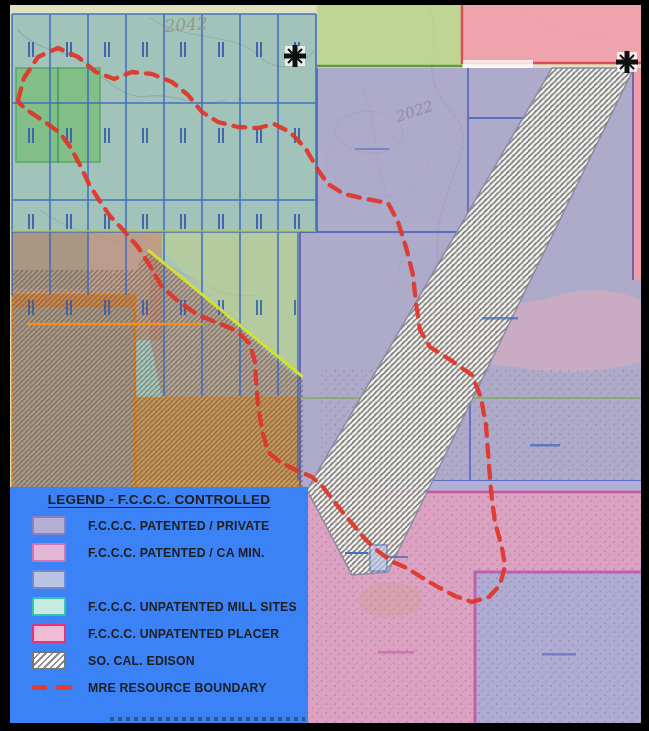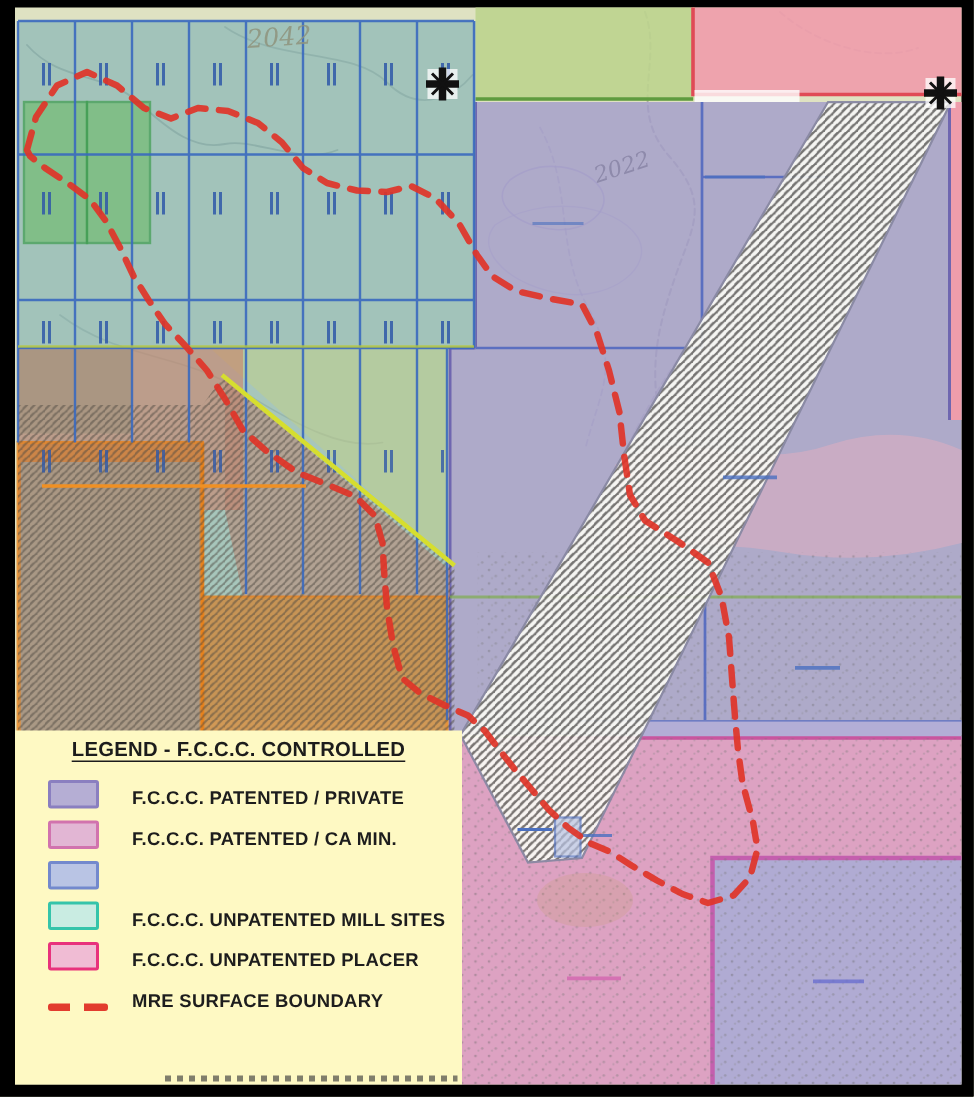--- a/index.html
+++ b/index.html
@@ -1,25 +1,25 @@
 <!DOCTYPE html>
 <html><head>
 <meta charset="utf-8">
 <style>
   html,body{margin:0;padding:0;background:#000;}
   .stage{position:relative;width:649px;height:731px;background:#000;overflow:hidden;
          font-family:"Liberation Sans",sans-serif;}
   .map-svg{position:absolute;left:0;top:0;}
   
   .legend{position:absolute;left:10px;top:487px;width:298px;height:236px;
-          background:#fef9c3;box-sizing:border-box;padding-top:5px;z-index:5;}
+          background:#3b82f6;box-sizing:border-box;padding-top:5px;z-index:5;}
   .legend-title{font-size:13.5px;font-weight:bold;color:#1c1c1c;text-align:center;
                 letter-spacing:.2px;text-decoration:underline;text-underline-offset:3px;
                 margin-bottom:5px;}
-  .legend-row{display:flex;align-items:flex-end;height:27px;padding-left:22px;}
+  .legend-row{display:flex;align-items:center;height:27px;padding-left:22px;}
   .swwrap{width:42px;flex:0 0 42px;display:flex;align-items:center;}
   .sw{width:34px;height:19px;border:2.5px solid #888;border-radius:2px;box-sizing:border-box;}
   .sw0{background:#b5aed4;border-color:#8a7fc0;}
   .sw1{background:#e2b6d4;border-color:#d173ae;}
   .sw2{background:#b9c4e4;border-color:#7389cd;}
   .sw3{background:#f0bcd4;border-color:#e8327c;}
   .sw4{background:#c9ece2;border-color:#35c4aa;}
   .sw5{background:repeating-linear-gradient(135deg,#ffffff 0 3px,#8c8c8c 3px 4.6px);border-color:#777;}
   .sw6{width:40px;height:5px;border:none;border-radius:2px;
        background:linear-gradient(90deg,#e23c2e 0 15px,rgba(0,0,0,0) 15px 24px,#e23c2e 24px 40px);}
@@ -185,21 +185,27 @@
       <span class="legend-label">F.C.C.C. UNPATENTED MILL SITES</span>
     </div>
     <div class="legend-row">
       <span class="swwrap">
           <span class="sw sw3"></span>
         </span>
       <span class="legend-label">F.C.C.C. UNPATENTED PLACER</span>
     </div>
     <div class="legend-row">
       <span class="swwrap">
+          <span class="sw sw5"></span>
+        </span>
+      <span class="legend-label">SO. CAL. EDISON</span>
+    </div>
+    <div class="legend-row">
+      <span class="swwrap">
           <span class="sw sw6"></span>
         </span>
-      <span class="legend-label">MRE SURFACE BOUNDARY</span>
+      <span class="legend-label">MRE RESOURCE BOUNDARY</span>
     </div>
 
     <div class="cutoff-row"></div>
   </div>
 
 </div>
 
 </body></html>

